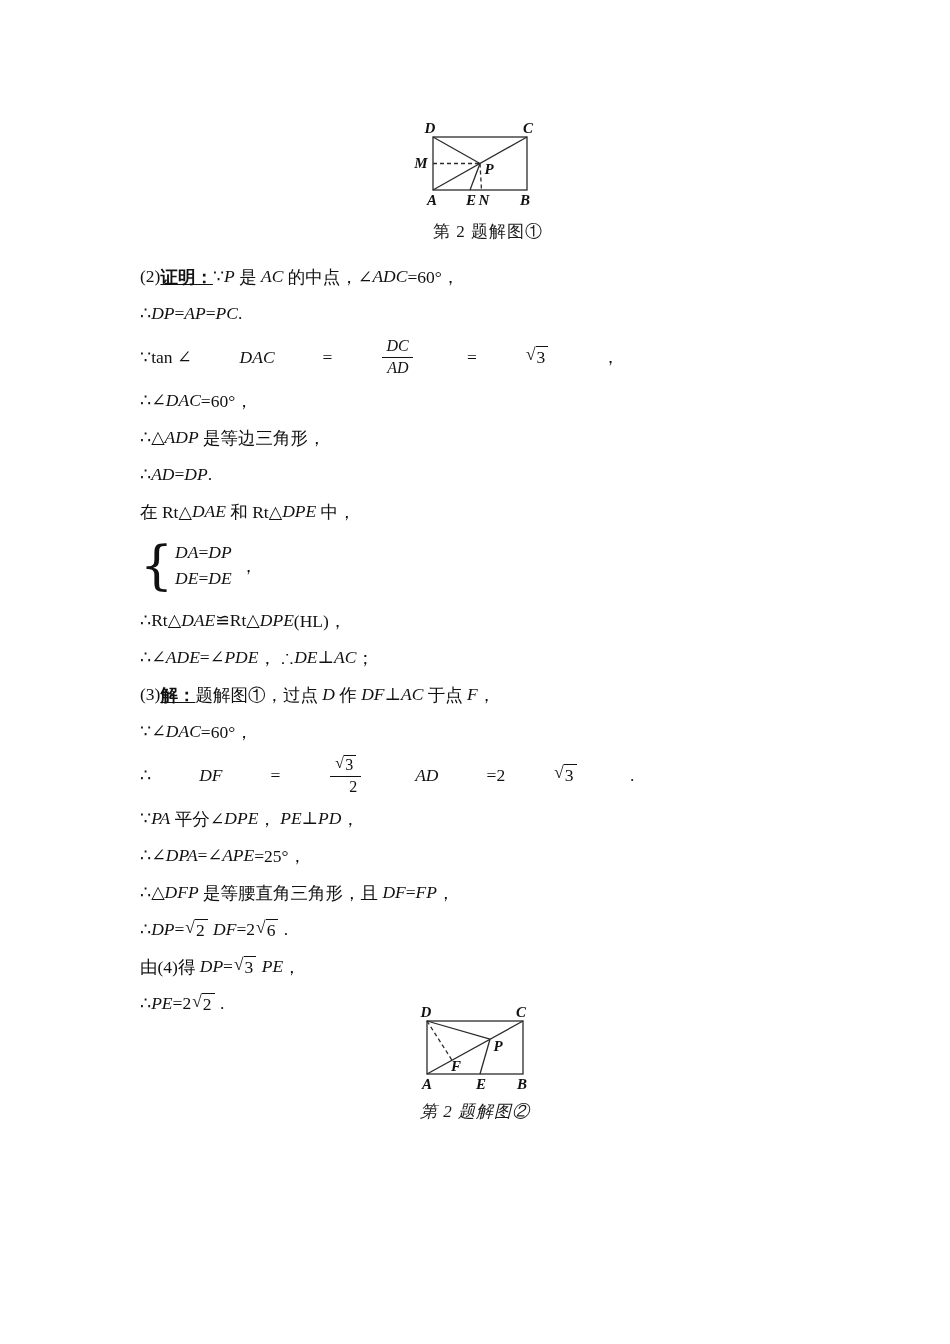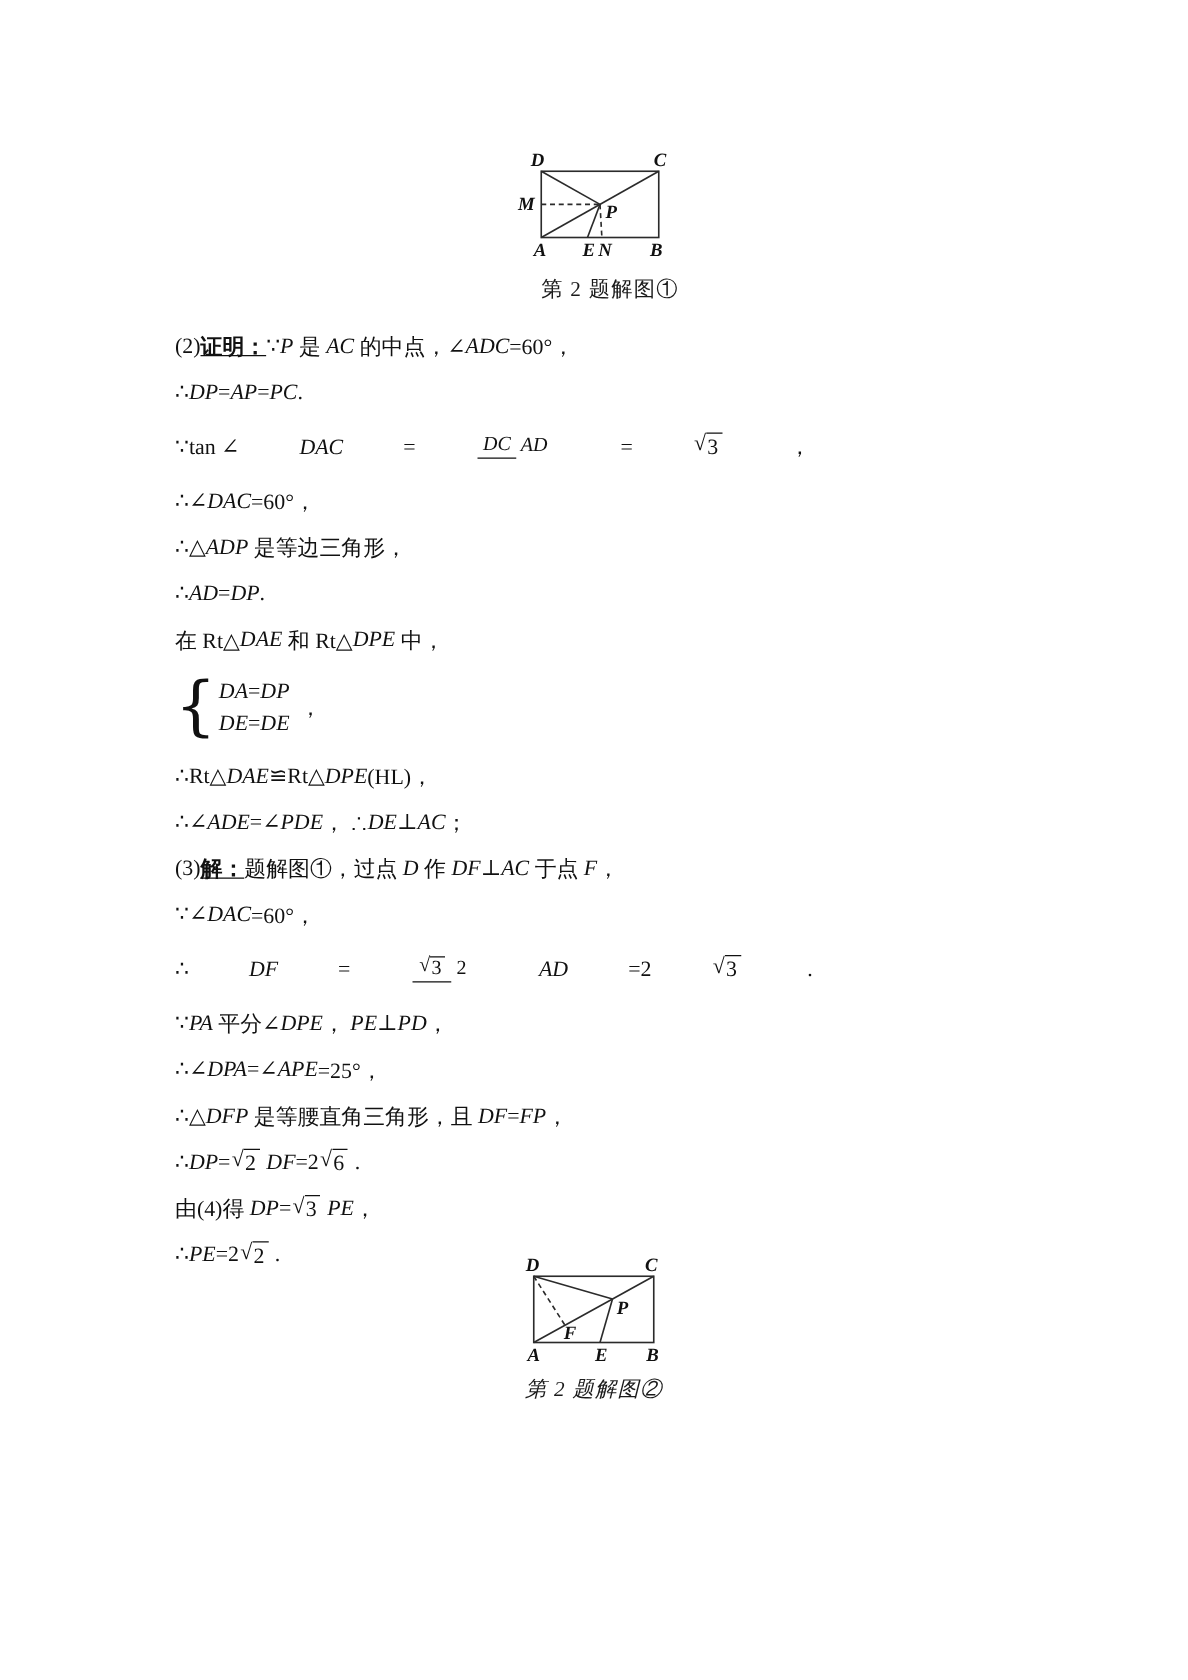--- a/index.html
+++ b/index.html
@@ -13,21 +13,21 @@
     position:absolute;left:140px;top:258px;width:540px;
     font-size:17.5px;
   }
   .line{height:37px;display:flex;align-items:center;white-space:pre;}
   .line.tall{height:50px;gap:48px;}
   .line.x2{height:72px;}
   .rm,.cn{font-style:normal;}
   .b{font-weight:700;text-decoration:underline;}
   .it{font-style:italic;}
   
-  .fr{display:inline-flex;flex-direction:row;align-items:center;
+  .fr{display:inline-flex;flex-direction:column;align-items:flex-end;
       vertical-align:middle;margin:0 2px;font-size:16px;line-height:1.15;}
   .fr-n{border-bottom:1.2px solid #111;padding:0 4px 1px;}
   .fr-d{padding:1px 4px 0;}
   
   .sq{display:inline-flex;align-items:flex-start;margin:0 1px;}
   .sq-sym{line-height:1;}
   .sq-body{border-top:1.2px solid #111;padding:0 3px 0 1px;line-height:1.15;}
   
   .sys{display:inline-flex;align-items:center;}
   .sys-brace{font-size:52px;font-weight:300;line-height:0.9;

